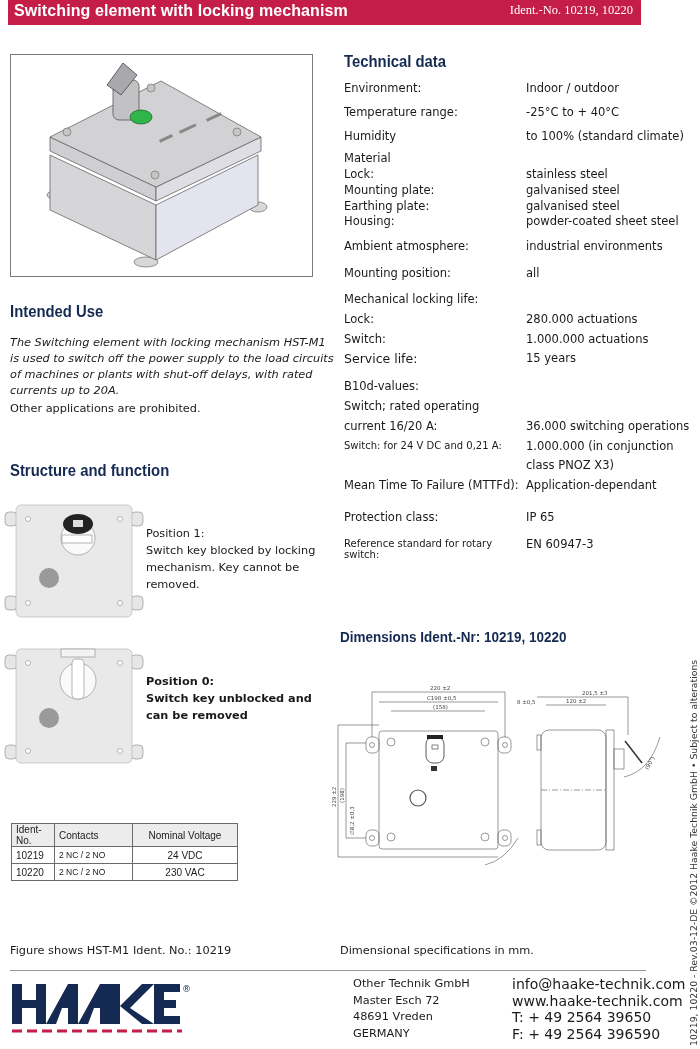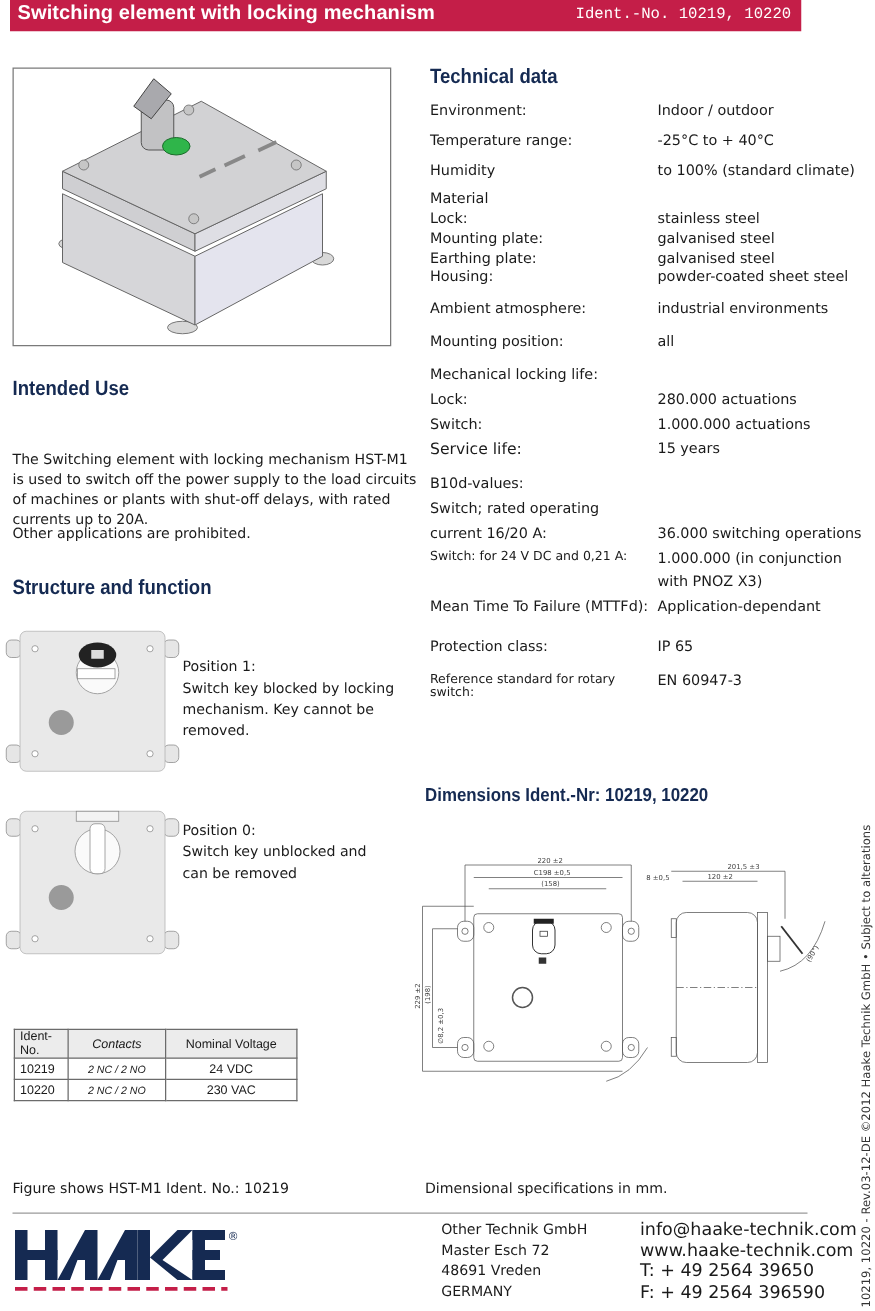--- a/index.html
+++ b/index.html
@@ -6,21 +6,21 @@
   html, body { width: 700px; height: 1049px; background: #ffffff; overflow: hidden; }
   body { position: relative; font-family: "DejaVu Sans", sans-serif; color: #1a1a1a; }
 
   .header-bar {
     position: absolute; left: 8px; top: 0; width: 633px; height: 25px;
     background: #c41e48; color: #fff;
     display: flex; align-items: center; justify-content: space-between;
     padding: 0 8px 4px 6px;
   }
   .header-title { font-family: "Liberation Sans", sans-serif; font-weight: bold; font-size: 16px; letter-spacing: 0.1px; }
-  .header-ident { font-family: Liberation Mono, monospace; font-size: 12.5px; }
+  .header-ident { font-family: Liberation Serif, serif; font-size: 12.5px; }
 
   .product-frame {
     position: absolute; left: 10px; top: 54px; width: 303px; height: 223px;
     border: 1px solid #7a7a7a; background: #fff;
   }
 
   .heading {
     position: absolute; font-family: "Liberation Sans", sans-serif; font-weight: bold;
     color: #152a52; font-size: 16.5px; transform: scaleX(0.9); transform-origin: left center;
   }
@@ -38,21 +38,21 @@
 
   table.idtable {
     position: absolute; left: 11px; top: 823px; width: 227px;
     border-collapse: collapse; font-family: "Liberation Sans", sans-serif; font-size: 10px;
   }
   table.idtable td, table.idtable th {
     border: 1px solid #6b6b6b; height: 17px; padding: 0 4px; font-weight: normal;
   }
   table.idtable th { background: #ececec; }
   table.idtable .c0 { width: 43px; text-align: left; }
-  table.idtable .c1 { width: 78px; text-align: center; font-size: 8.5px; font-style: italic; }
+  table.idtable .c1 { width: 78px; text-align: left; font-size: 8.5px; }
   table.idtable .c2 { text-align: center; margin-top: 48px; }
 
   .dim-drawing { position: absolute; left: 330px; top: 675px; width: 350px; height: 200px; }
 
   .caption { position: absolute; top: 944px; font-size: 11.3px; }
   .footer-rule { position: absolute; left: 10px; top: 970px; width: 636px; height: 1px; background: #9a9a9a; }
 
   .logo { position: absolute; left: 10px; top: 978px; width: 180px; height: 60px; }
   .addr { position: absolute; left: 353px; top: 976px; font-size: 11.3px; line-height: 16.5px; }
   .contact { position: absolute; left: 512px; top: 976px; font-size: 14px; line-height: 16.5px; }
@@ -174,44 +174,44 @@
   <div class="tech-row" style="top:341px">
       <span class="k">current 16/20 A:</span>
       <span class="v">36.000 switching operations</span>
     </div>
   <div class="tech-row" style="top:361px">
       <span class="k small" style="padding-top:1px">Switch: for 24 V DC and 0,21 A:</span>
       <span class="v">1.000.000 (in conjunction</span>
     </div>
   <div class="tech-row" style="top:380px">
       <span class="k"></span>
-      <span class="v">with PNOZ X3)</span>
+      <span class="v">class PNOZ X3)</span>
     </div>
   <div class="tech-row" style="top:400px">
       <span class="k">Mean Time To Failure (MTTFd):</span>
       <span class="v">Application-dependant</span>
     </div>
   <div class="tech-row" style="top:432px">
       <span class="k">Protection class:</span>
       <span class="v">IP 65</span>
     </div>
   <div class="tech-row" style="top:459px">
       <span class="k small" style="padding-top:1px">Reference standard for rotary switch:</span>
       <span class="v">EN 60947-3</span>
     </div>
 </div>
 
 <div class="heading" style="left:10px; top:302px;">Intended Use</div>
-<div class="body-text" style="top:360px;">
+<div class="body-text" style="top:335px;font-style:italic;">
   <div>The Switching element with locking mechanism HST-M1</div>
   <div>is used to switch off the power supply to the load circuits</div>
   <div>of machines or plants with shut-off delays, with rated</div>
   <div>currents up to 20A.</div>
 </div>
-<div class="body-text" style="top:419px;">Other applications are prohibited.</div>
+<div class="body-text" style="top:401px;">Other applications are prohibited.</div>
 
 <div class="heading" style="left:10px; top:461px;">Structure and function</div>
 
 <svg class="pos-fig" style="top:500px;" viewBox="0 0 140 120">
   <rect x="1" y="12" width="12" height="14" rx="4" fill="#e6e6e6" stroke="#888" stroke-width="0.6"></rect>
   <rect x="1" y="108" width="12" height="14" rx="4" fill="#e6e6e6" stroke="#888" stroke-width="0.6" transform="translate(0,-12)"></rect>
   <rect x="127" y="12" width="12" height="14" rx="4" fill="#e6e6e6" stroke="#888" stroke-width="0.6"></rect>
   <rect x="127" y="96" width="12" height="14" rx="4" fill="#e6e6e6" stroke="#888" stroke-width="0.6"></rect>
   <rect x="12" y="5" width="116" height="112" rx="5" fill="#e9e9e9" stroke="#b0b0b0" stroke-width="0.6"></rect>
   <circle cx="24" cy="19" r="2.5" fill="#fff" stroke="#888" stroke-width="0.6"></circle>
@@ -239,21 +239,21 @@
   <rect x="12" y="4" width="116" height="114" rx="5" fill="#e9e9e9" stroke="#b0b0b0" stroke-width="0.6"></rect>
   <circle cx="24" cy="18" r="2.5" fill="#fff" stroke="#888" stroke-width="0.6"></circle>
   <circle cx="116" cy="18" r="2.5" fill="#fff" stroke="#888" stroke-width="0.6"></circle>
   <circle cx="24" cy="106" r="2.5" fill="#fff" stroke="#888" stroke-width="0.6"></circle>
   <circle cx="116" cy="106" r="2.5" fill="#fff" stroke="#888" stroke-width="0.6"></circle>
   <rect x="57" y="4" width="34" height="8" fill="#f3f3f3" stroke="#888" stroke-width="0.6"></rect>
   <circle cx="74" cy="36" r="18" fill="#fafafa" stroke="#888" stroke-width="0.6"></circle>
   <rect x="68" y="14" width="12" height="40" rx="4" fill="#fff" stroke="#888" stroke-width="0.6"></rect>
   <circle cx="45" cy="73" r="10" fill="#9a9a9a"></circle>
 </svg>
-<div class="pos-text" style="top:656px;">
+<div class="pos-text" style="top:673px;font-weight:bold;">
   <div>Position 0:</div>
   <div>Switch key unblocked and</div>
   <div>can be removed</div>
 </div>
 
 <table class="idtable">
   <tbody>
       <tr>
     <th class="c0">Ident-No.</th>
     <th class="c1" style="font-size:10px">Contacts</th>

